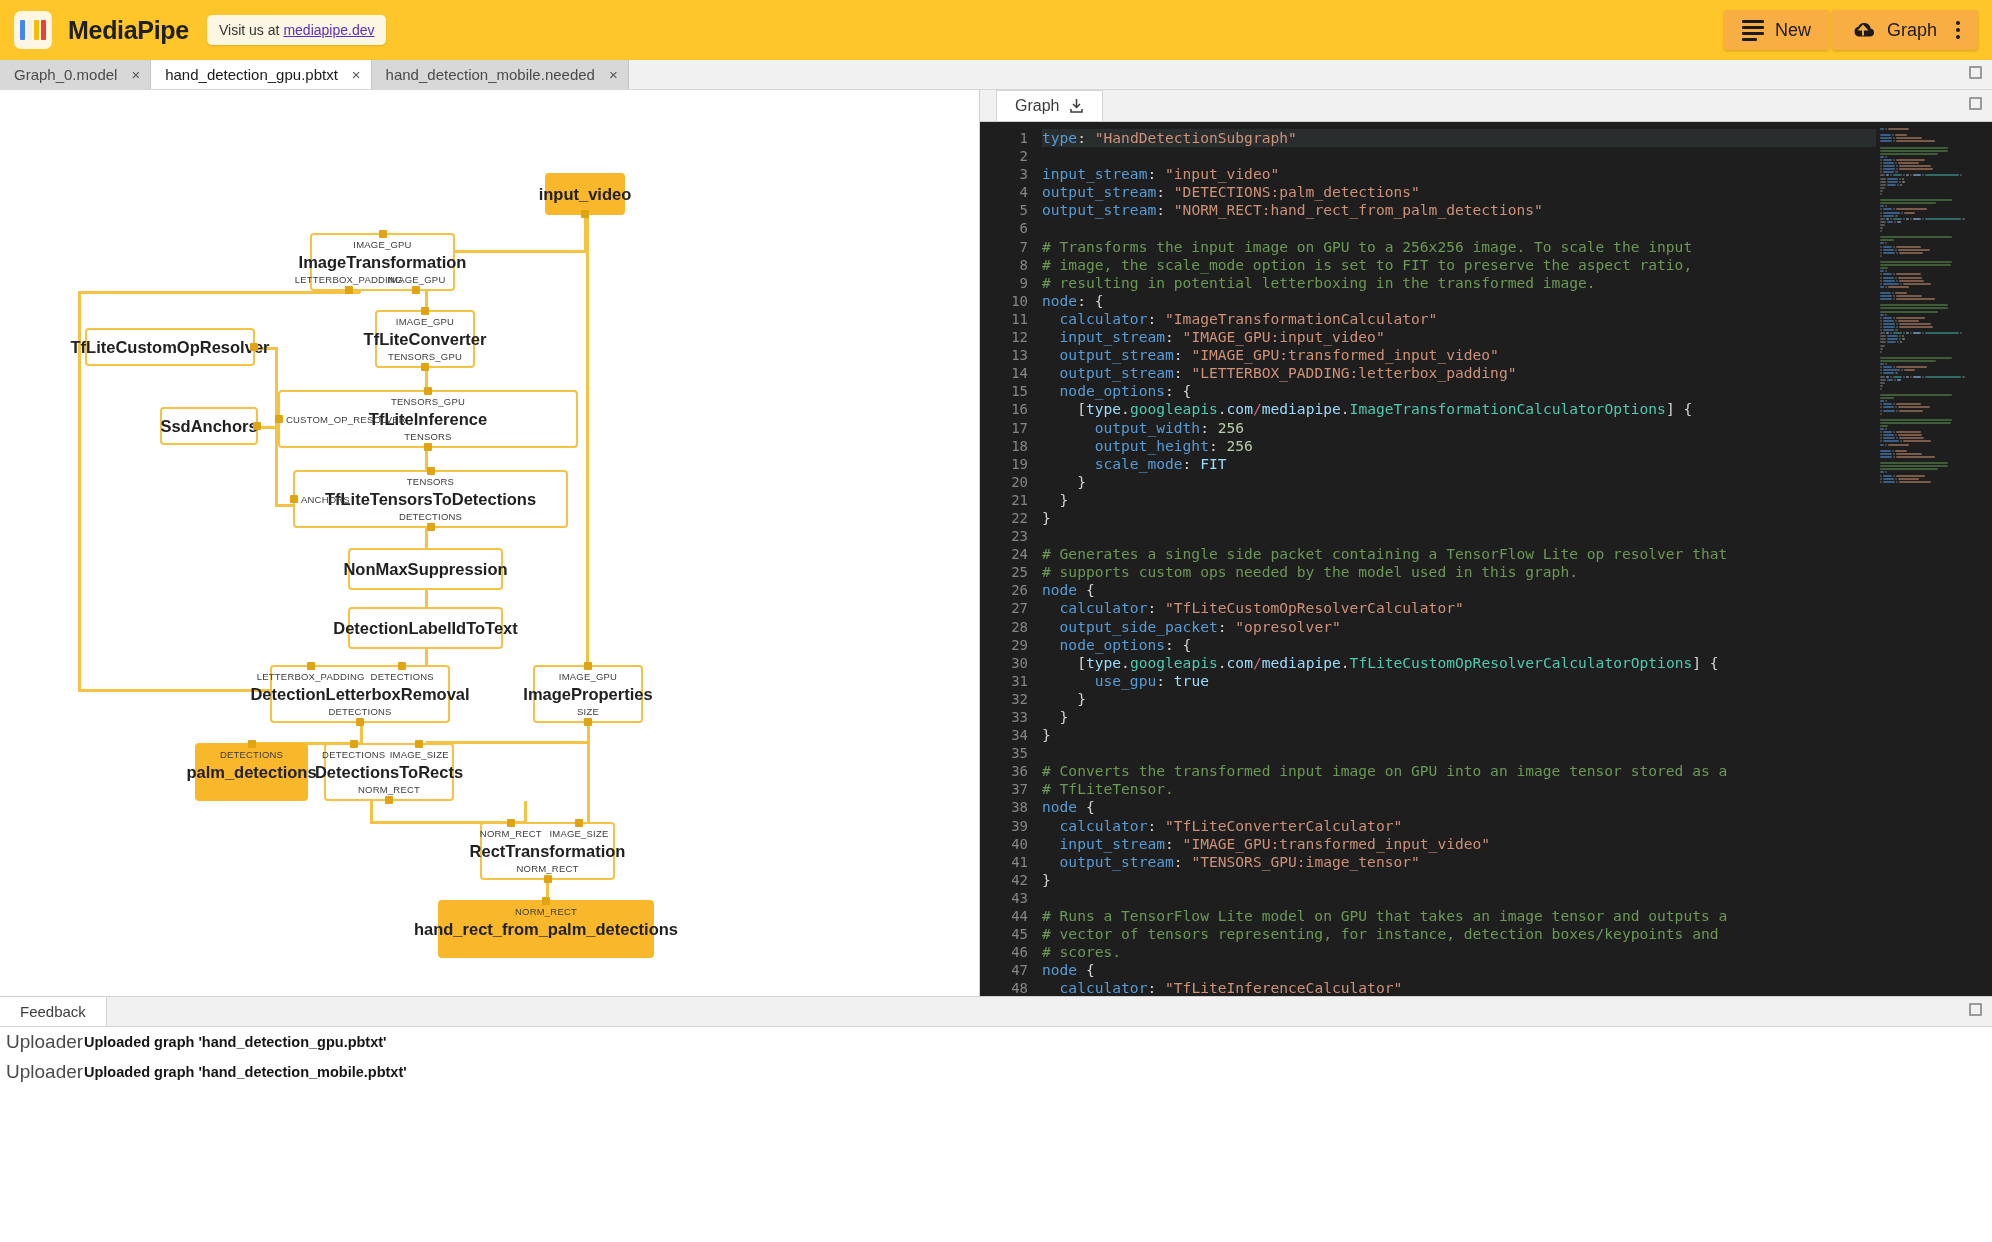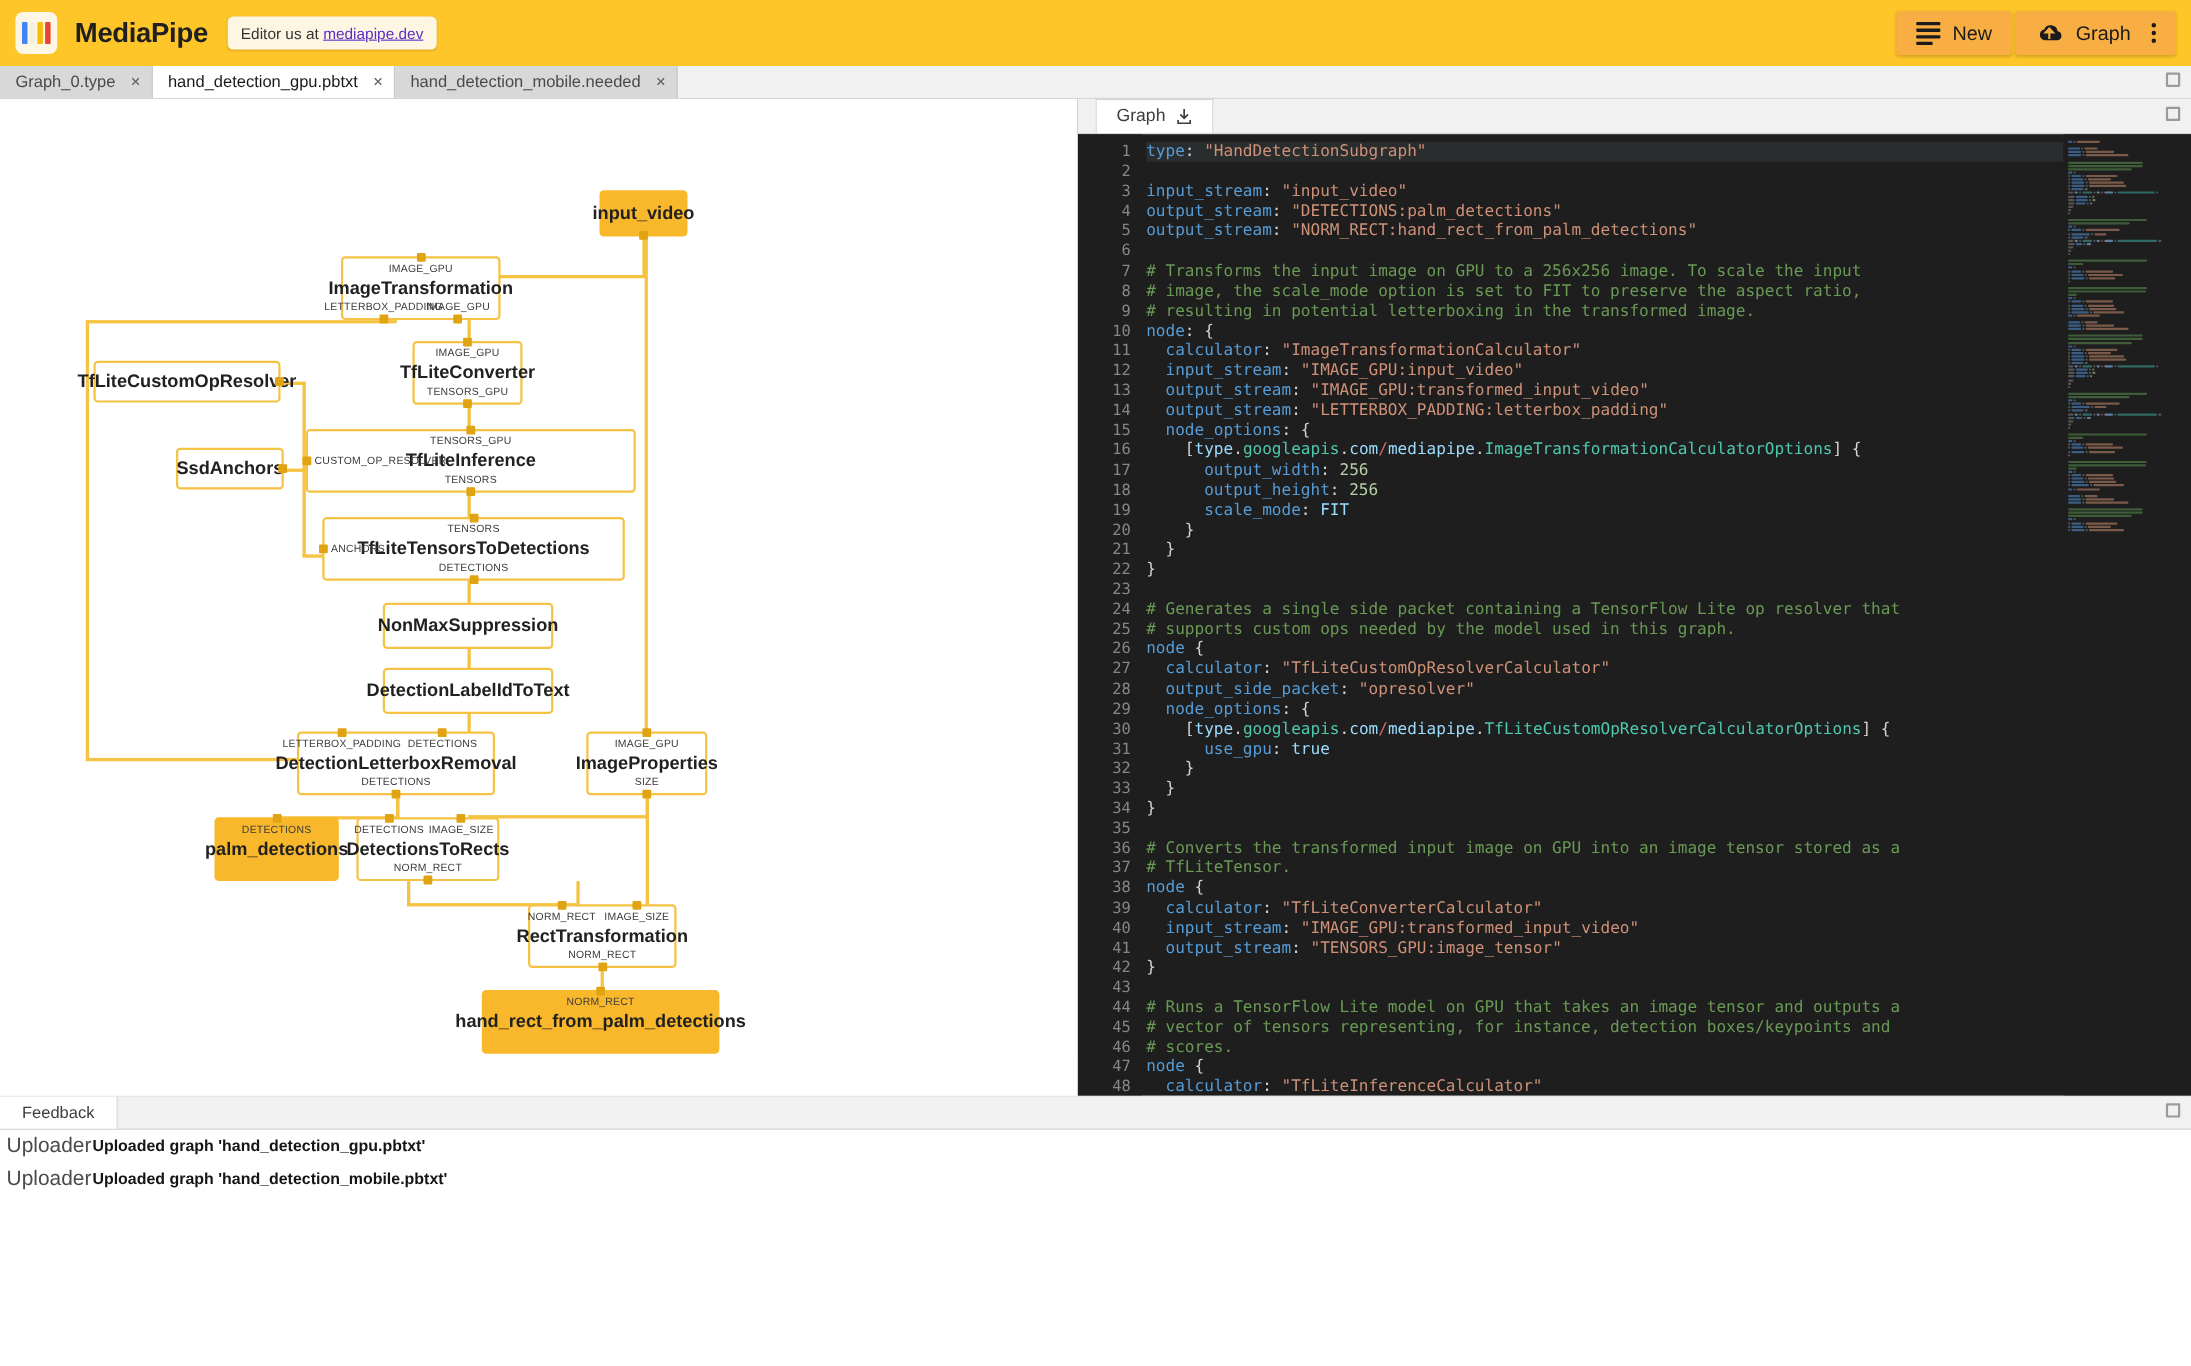--- a/index.html
+++ b/index.html
@@ -182,21 +182,21 @@
 
 <div id="header">
   <div id="logo-box">
     <span class="logo-bar" style="background:#4285F4"></span>
     <span class="logo-bar" style="background: rgb(245, 240, 225);"></span>
     <span class="logo-bar" style="background:#FBBC05"></span>
     <span class="logo-bar" style="background:#EA4335"></span>
   </div>
   <div id="app-title">MediaPipe</div>
   <div id="visit-pill">
-    <span>Editor us at</span>
+    <span>Visit us at</span>
     <a href="#">mediapipe.dev</a>
   </div>
   <div id="header-actions">
     <button class="hdr-btn">
       <span class="hamburger">
           <i></i>
           <i></i>
           <i></i>
           <i></i>
         </span>
@@ -212,21 +212,21 @@
           <i></i>
           <i></i>
           <i></i>
         </span>
     </button>
   </div>
 </div>
 
 <div id="filetabs">
   <div class="ftab">
-    <span>Graph_0.type</span>
+    <span>Graph_0.model</span>
     <span class="x">×</span>
   </div>
   <div class="ftab active">
     <span>hand_detection_gpu.pbtxt</span>
     <span class="x">×</span>
   </div>
   <div class="ftab">
     <span>hand_detection_mobile.needed</span>
     <span class="x">×</span>
   </div>

